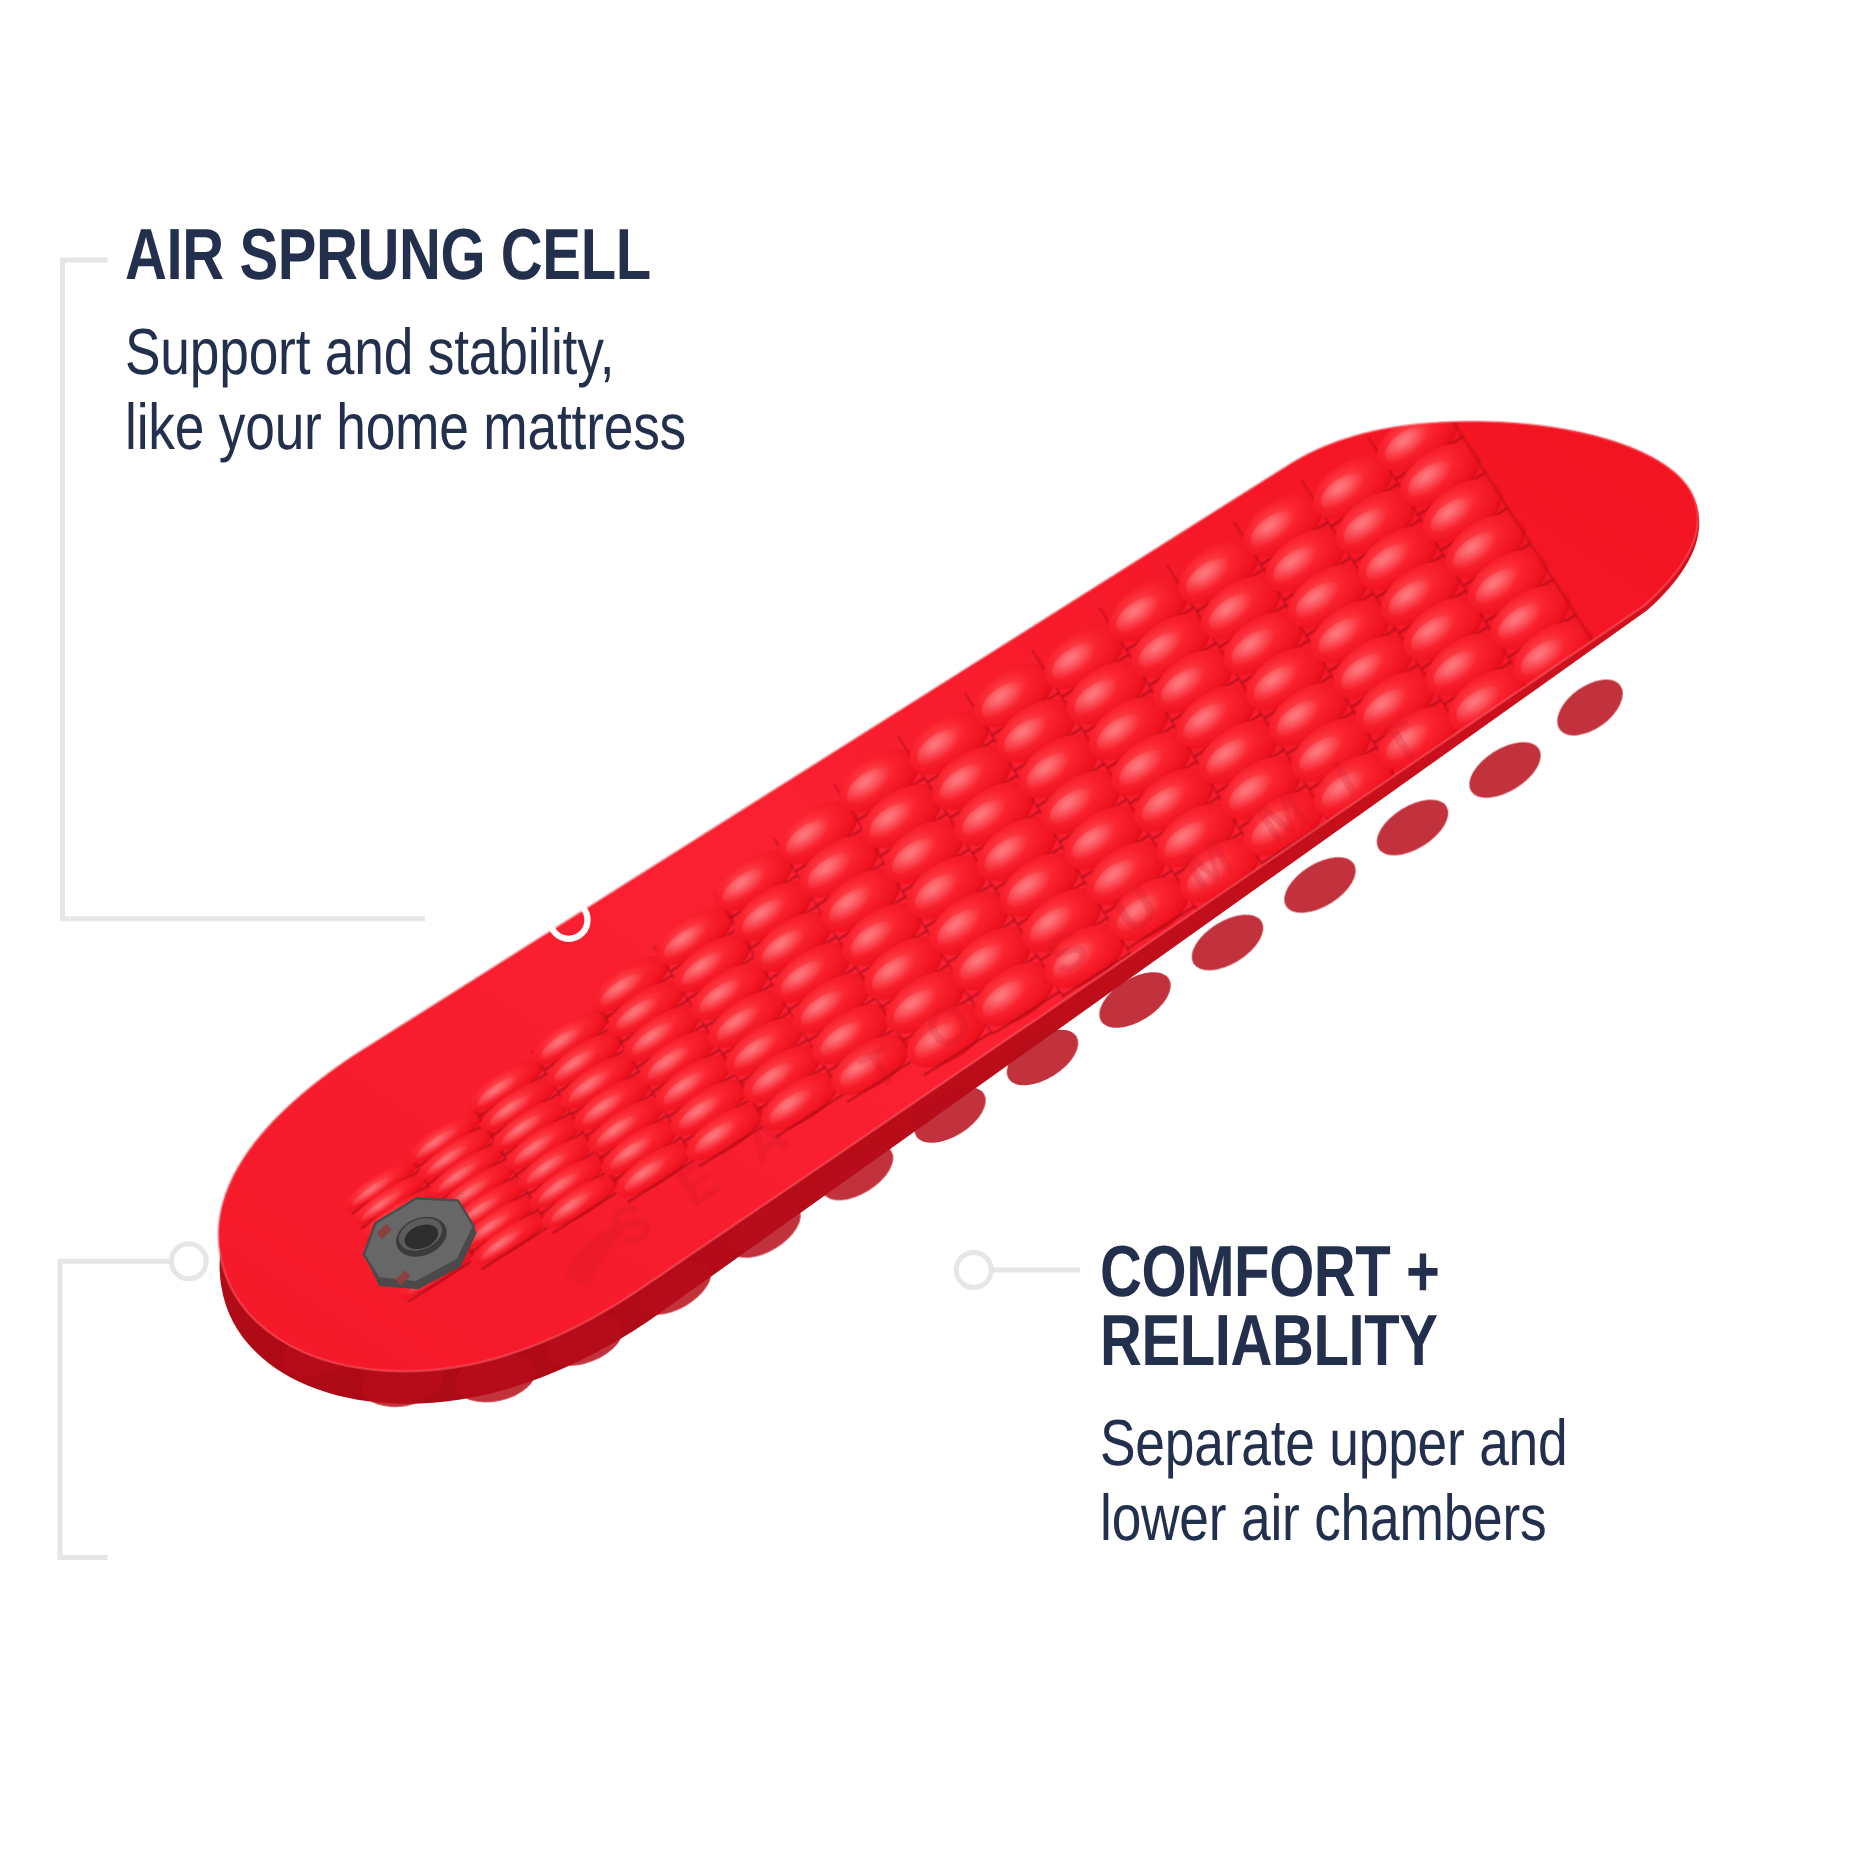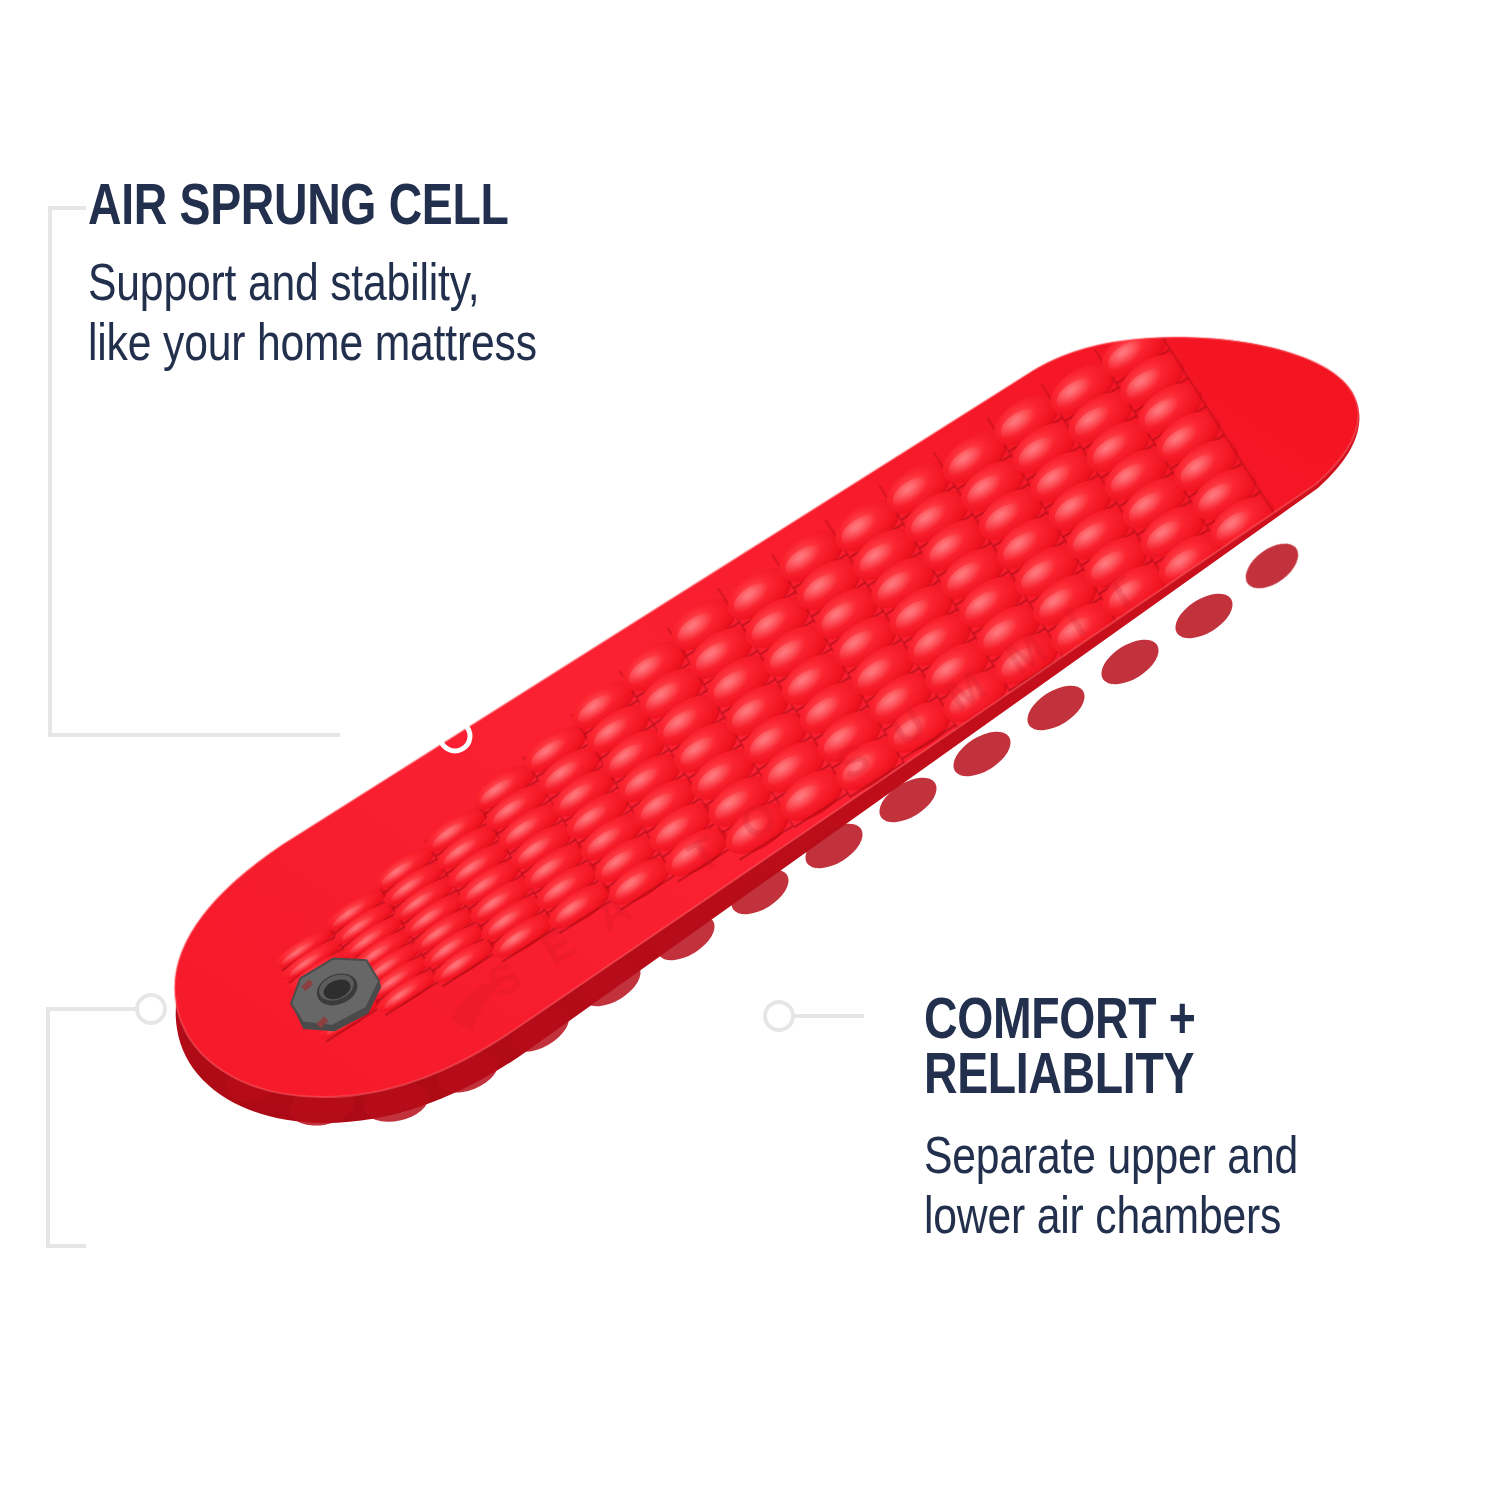--- a/index.html
+++ b/index.html
@@ -39,27 +39,27 @@
     font-size: 52px;
     line-height: 1.15;
     letter-spacing: -0.2px;
     transform: scaleX(0.82);
     transform-origin: left center;
     white-space: nowrap;
     margin: 0;
   }
   .callout-body .ln { display: block; }
 
-  #callout-air-sprung  { left: 88px; top: 176px; }
+  #callout-air-sprung  { left: 100px; top: 176px; }
   #callout-air-sprung .callout-body { margin-top: 22px; }
 
   #callout-r-value     { left: 100px; top: 1215px; }
   #callout-r-value .callout-body { margin-top: 18px; font-size: 50px; }
 
-  #callout-comfort     { left: 880px; top: 990px; margin-left: 44px; }
+  #callout-comfort     { left: 880px; top: 990px; }
   #callout-comfort .callout-body { margin-top: 26px; font-size: 52px; }
 
   
   #connectors {
     position: absolute;
     left: 0; top: 0;
     width: 1500px; height: 1500px;
     pointer-events: none;
   }
 

